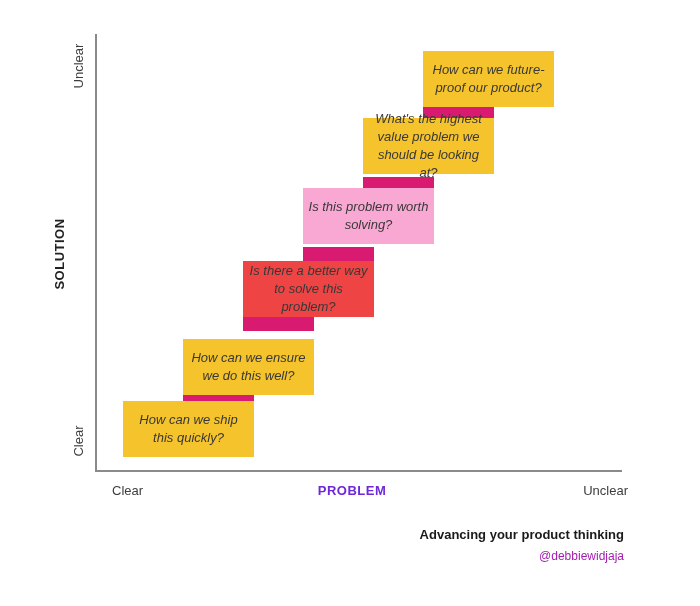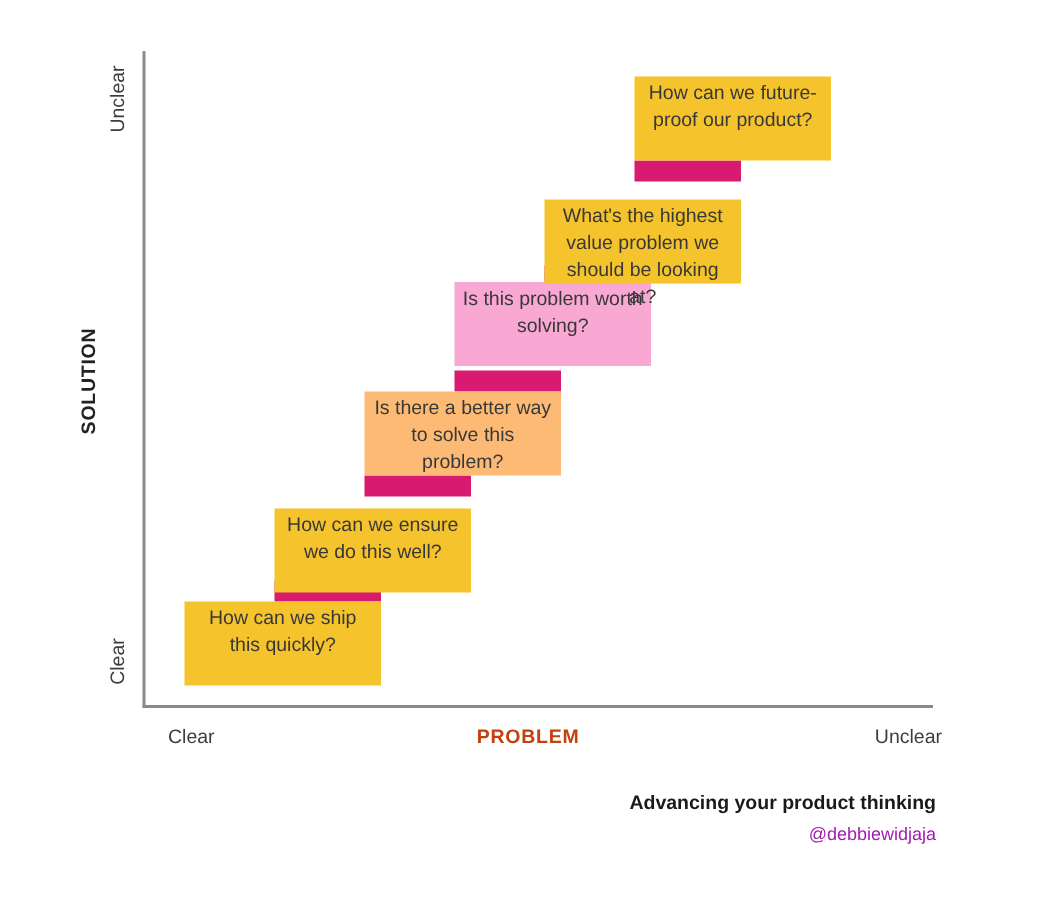--- a/index.html
+++ b/index.html
@@ -14,27 +14,27 @@
   .vlabel{
     position:absolute;white-space:nowrap;color:#3d3d3d;font-size:13px;
     transform:translate(-50%,-50%) rotate(-90deg);
   }
   .vlabel.tick-top{left:78px;top:66px;}
   .vlabel.tick-bottom{left:78px;top:441px;}
   .vlabel.axis-title{left:59px;top:254px;font-weight:bold;color:#222;letter-spacing:.5px;}
   
   .hlabel{position:absolute;top:483px;white-space:nowrap;color:#3d3d3d;font-size:13px;}
   .hlabel.tick-left{left:112px;}
-  .hlabel.axis-title{left:352px;transform:translateX(-50%);font-weight:bold;color:#c2410c;letter-spacing:.5px;}
+  .hlabel.axis-title{left:352px;transform:translateX(-50%);font-weight:bold;color:#6d28d9;letter-spacing:.5px;}
   .hlabel.tick-right{right:72px;}
   
   .note{
     position:absolute;width:131px;height:56px;box-sizing:border-box;
-    display:flex;align-items:flex-start;justify-content:center;text-align:center;
-    font-size:13px;line-height:18px;color:#383838;padding:2px 5px;
+    display:flex;align-items:center;justify-content:center;text-align:center;
+    font-size:13px;line-height:18px;color:#383838;padding:2px 5px;font-style:italic;
   }
   .connector{position:absolute;width:71px;height:14px;}
   
   .footer-title{position:absolute;right:76px;top:527px;font-size:13px;font-weight:bold;color:#1a1a1a;}
   .footer-handle{position:absolute;right:76px;top:549px;font-size:12px;color:#a21caf;}
 </style>
 </head>
 <body>
 
 <div class="canvas">
@@ -55,27 +55,27 @@
       <div class="connector" style="left: 243px; top: 317px; height: 14px; width: 71px; background: rgb(216, 26, 112);"></div>
       <div class="connector" style="left: 303px; top: 247px; height: 14px; width: 71px; background: rgb(216, 26, 112);"></div>
       <div class="connector" style="left: 363px; top: 177px; height: 14px; width: 71px; background: rgb(216, 26, 112);"></div>
       <div class="connector" style="left: 423px; top: 107px; height: 14px; width: 71px; background: rgb(216, 26, 112);"></div>
       <div class="note" style="left: 123px; top: 401px; background: rgb(245, 195, 43);">
         <span>How can we ship this quickly?</span>
       </div>
       <div class="note" style="left: 183px; top: 339px; background: rgb(245, 195, 43);">
         <span>How can we ensure we do this well?</span>
       </div>
-      <div class="note" style="left: 243px; top: 261px; background: #fdba74;">
+      <div class="note" style="left: 243px; top: 261px; background: #ef4444;">
         <span>Is there a better way to solve this problem?</span>
       </div>
       <div class="note" style="left: 303px; top: 188px; background: #f9a8d4;">
         <span>Is this problem worth solving?</span>
       </div>
-      <div class="note" style="left: 363px; top: 133px; background: rgb(245, 195, 43);">
+      <div class="note" style="left: 363px; top: 118px; background: rgb(245, 195, 43);">
         <span>What's the highest value problem we should be looking at?</span>
       </div>
       <div class="note" style="left: 423px; top: 51px; background: rgb(245, 195, 43);">
         <span>How can we future-proof our product?</span>
       </div>
     </div>
 
   <div class="footer-title">Advancing your product thinking</div>
   <div class="footer-handle">@debbiewidjaja</div>
 

